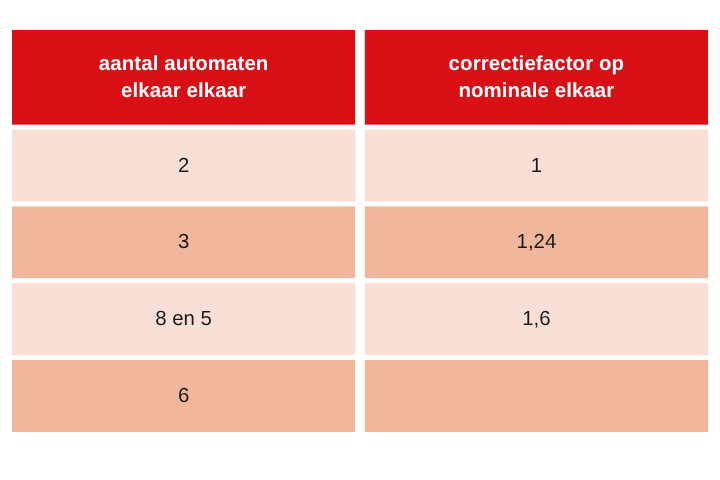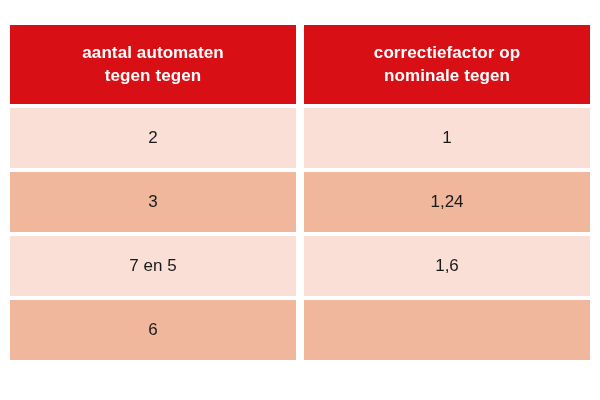--- a/index.html
+++ b/index.html
@@ -75,26 +75,26 @@
   <table class="correction-table">
     <colgroup>
       <col style="width:286px">
       <col style="width:8px">
       <col style="width:286px">
     </colgroup>
     <tbody>
       <tr>
         <th class="header-cell">
           <span class="line">aantal automaten</span>
-          <span class="line">tegen tegen</span>
+          <span class="line">elkaar elkaar</span>
         </th>
         <td class="col-gap"></td>
         <th class="header-cell">
           <span class="line">correctiefactor op</span>
-          <span class="line">nominale tegen</span>
+          <span class="line">nominale elkaar</span>
         </th>
       </tr>
 
       <tr class="spacer-row">
         <td></td>
         <td class="col-gap"></td>
         <td></td>
       </tr>
 
       <tr class="row-light">
@@ -115,21 +115,21 @@
         <td class="data-cell">1,24</td>
       </tr>
 
       <tr class="spacer-row">
         <td></td>
         <td class="col-gap"></td>
         <td></td>
       </tr>
 
       <tr class="row-light">
-        <td class="data-cell">7 en 5</td>
+        <td class="data-cell">8 en 5</td>
         <td class="col-gap"></td>
         <td class="data-cell">1,6</td>
       </tr>
 
       <tr class="spacer-row">
         <td></td>
         <td class="col-gap"></td>
         <td></td>
       </tr>
 

